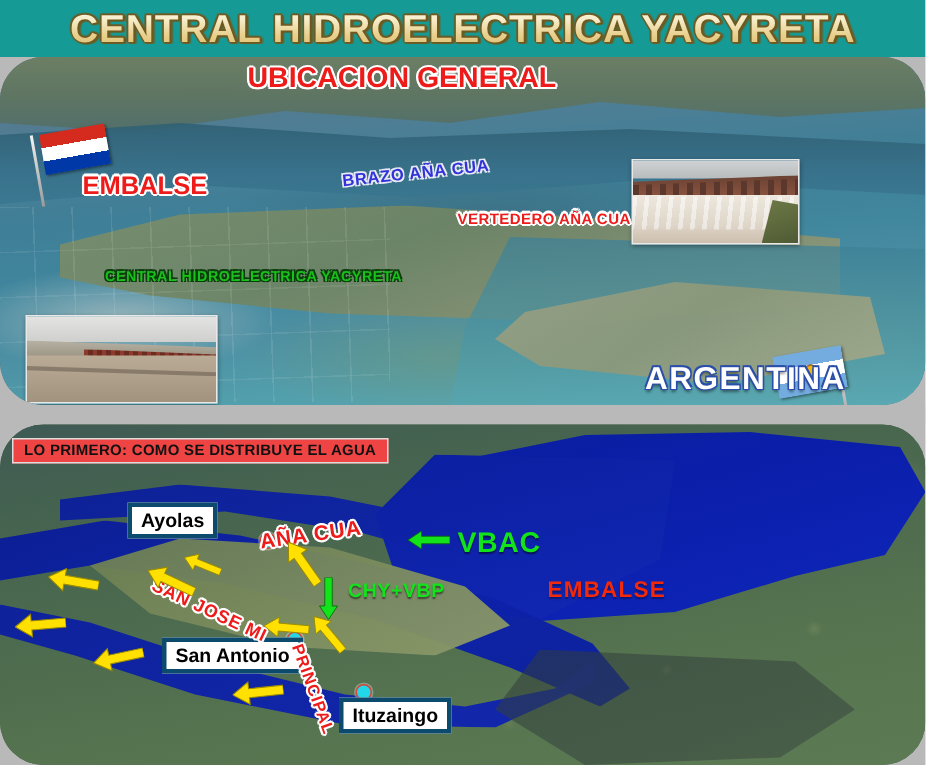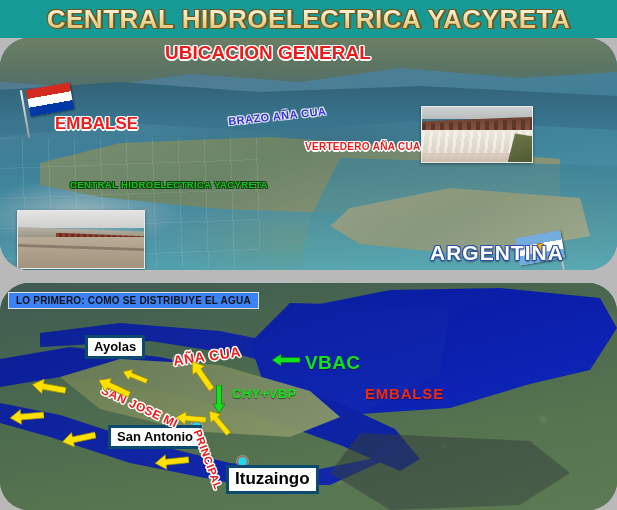--- a/index.html
+++ b/index.html
@@ -155,21 +155,21 @@
     background:#f6b40e;box-shadow:0 0 0 1px #a4661e;}
   #pole-ar{left:561px;top:198px;height:48px;transform:rotate(-10deg);}
 
   
   .arw{position:absolute;}
   .arw svg{display:block;}
 
   
   .citydot{position:absolute;width:9px;height:9px;border-radius:50%;background:#22d7e8;border:1px solid #d4453a;box-shadow:0 0 0 1px rgba(255,255,255,.3);}
 
-  .hdrbox{position:absolute;left:8px;top:292px;background:#3b82f6;color:#111;font-weight:bold;font-size:10px;
+  .hdrbox{position:absolute;left:8px;top:292px;background:#ef4444;color:#111;font-weight:bold;font-size:10px;
     padding:2px 7px;letter-spacing:.2px;border:1px solid #ddd;}
   .gap{position:absolute;left:0;top:270px;width:617px;height:13px;background:#b9b9b9;}
 </style>
 </head>
 <body>
 
 <div id="page">
 
   <div class="title-bar">
     <div class="title-text">CENTRAL HIDROELECTRICA YACYRETA</div>
@@ -240,21 +240,21 @@
 
   <div class="hdrbox">LO PRIMERO: COMO SE DISTRIBUYE EL AGUA</div>
 
   <div class="citydot" style="left:173px;top:355px;"></div>
   <div class="lbl lbl-box" style="left:85px;top:335px;font-size:13px;">Ayolas</div>
 
   <div class="citydot" style="left:191px;top:421px;"></div>
   <div class="lbl lbl-box" style="left:108px;top:425px;font-size:13px;">San Antonio</div>
 
   <div class="citydot" style="left:237px;top:456px;"></div>
-  <div class="lbl lbl-box" style="left:226px;top:465px;font-size:17px;">Ituzaingo</div>
+  <div class="lbl lbl-box" style="left:226px;top:465px;font-size:13px;">Ituzaingo</div>
 
   <div class="lbl lbl-red-wo" style="left:173px;top:348px;font-size:14px;transform:rotate(-8deg);letter-spacing:.6px;">AÑA CUA</div>
 
   <div class="lbl lbl-red-wo" style="left:105px;top:383px;font-size:12px;transform:rotate(25deg);transform-origin:left top;letter-spacing:.5px;">SAN JOSE MI</div>
 
   <div class="lbl lbl-red-wo" style="left:203px;top:428px;font-size:11px;transform:rotate(70deg);transform-origin:left top;letter-spacing:.5px;">PRINCIPAL</div>
 
   <div class="lbl lbl-redorange" style="left:365px;top:385px;font-size:15px;letter-spacing:.8px;">EMBALSE</div>
 
   <div class="arw" style="left:272px;top:353px;">

